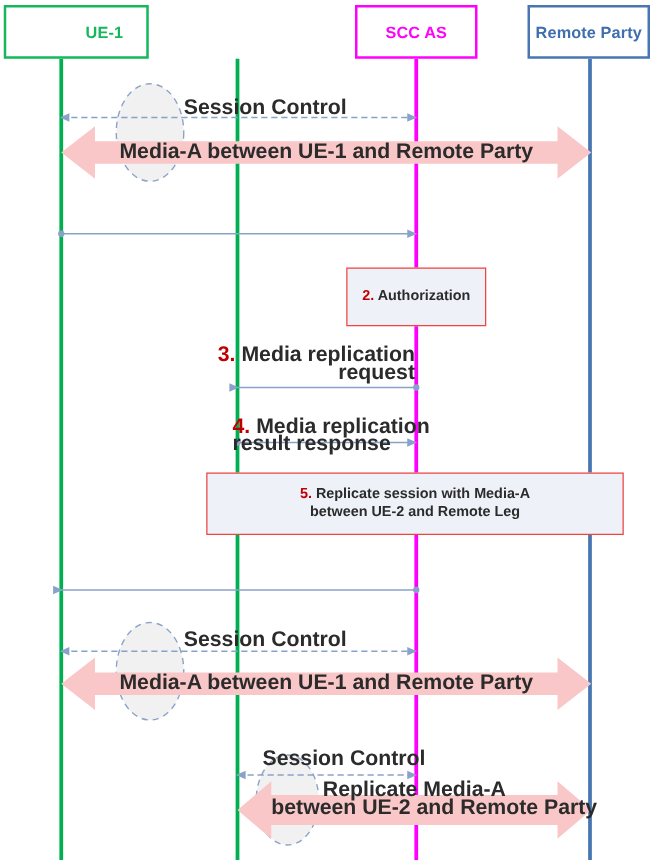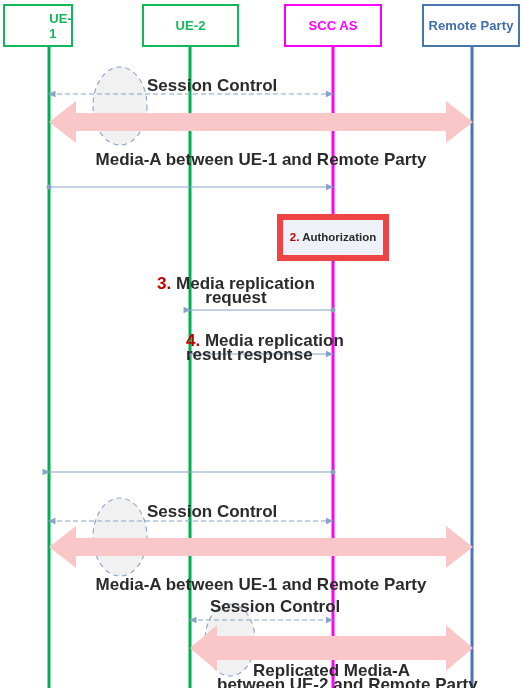--- a/index.html
+++ b/index.html
@@ -50,32 +50,32 @@
 
   
   .lbl {
     position: absolute;
     font-size: 17px;
     font-weight: bold;
     color: #2b2b2b;
     white-space: nowrap;
     line-height: 14px;
   }
-  .lbl.right { text-align: center; }
-  .lbl.center { text-align: center; margin-top: 39px; }
+  .lbl.right { text-align: right; }
+  .lbl.center { text-align: center; }
   .num {
     color: #c00000;
     font-weight: bold;
   }
 
   
   .procbox {
     position: absolute;
     box-sizing: border-box;
-    border: 6px solid #ef4444;
+    border: 1px solid #ef4444;
     background: #eef1f7;
     display: flex;
     align-items: center;
     justify-content: center;
     text-align: center;
   }
   .procbox .ptext {
     font-size: 11.5px;
     font-weight: bold;
     color: #2b2b2b;
@@ -127,27 +127,24 @@
 
     <path fill="#f9c7c7" d="M 49,547 L 76,526 L 76,538 L 446,538 L 446,526 L 473,547 L 446,568 L 446,556 L 76,556 L 76,568 Z"></path>
 
     <ellipse cx="230" cy="640" rx="25" ry="36" fill="#f1f1f1" stroke="#8aa2c8" stroke-width="1.1" stroke-dasharray="5,4"></ellipse>
 
     <line x1="190" y1="620" x2="333" y2="620" stroke="#8aa2c8" stroke-width="1.2" stroke-dasharray="5,3" marker-start="url(#arr-blue-l)" marker-end="url(#arr-blue-r)"></line>
 
     <path fill="#f9c7c7" d="M 190,648 L 217,625 L 217,636 L 446,636 L 446,625 L 473,648 L 446,671 L 446,660 L 217,660 L 217,671 Z"></path>
   </svg>
 
-  <div class="actor-box actor-ue" style="left:3px; top:4px; width:70px; height:43px;padding-left:45px;">
+  <div class="actor-box actor-ue" style="left:3px; top:4px; width:116px; height:43px;padding-left:45px;">
     <span class="actor-label">UE-1</span>
   </div>
 
-  <div class="actor-box actor-ue" style="left:142px; top:4px; width:97px; height:43px;">
-    <span class="actor-label">UE-2</span>
-  </div>
 
   <div class="actor-box actor-rp" style="left:422px; top:4px; width:98px; height:43px;">
     <span class="actor-label">Remote Party</span>
   </div>
 
   <div class="actor-box actor-scc" style="left:284px; top:4px; width:98px; height:43px;">
     <span class="actor-label">SCC AS</span>
   </div>
 
   <div class="lbl" style="left:147px; top:79px;">
@@ -175,32 +172,41 @@
   </div>
 
   <div class="lbl" style="left:186px; top:334px; width:200px;">
     <div>
       <span class="num">4.</span>
       <span>Media replication</span>
     </div>
     <div>result response</div>
   </div>
 
+  <div class="procbox" style="left:165px; top:378px; width:334px; height:50px;">
+    <div class="ptext">
+      <div>
+        <span class="num">5.</span>
+        <span>Replicate session with Media-A</span>
+      </div>
+      <div>between UE-2 and Remote Leg</div>
+    </div>
+  </div>
 
 
   <div class="lbl" style="left:147px; top:505px;">
     <span>Session Control</span>
   </div>
 
   <div class="lbl center" style="left:76px; top:539px; width:370px;">
     <span>Media-A between UE-1 and Remote Party</span>
   </div>
 
   <div class="lbl" style="left:210px; top:600px;">
     <span>Session Control</span>
   </div>
 
   <div class="lbl center" style="left:217px; top:625px; width:229px;">
-    <div>Replicated Media-A</div>
+    <div>Replicate Media-A</div>
     <div>between UE-2 and Remote Party</div>
   </div>
 
 </div>
 
 </body></html>

